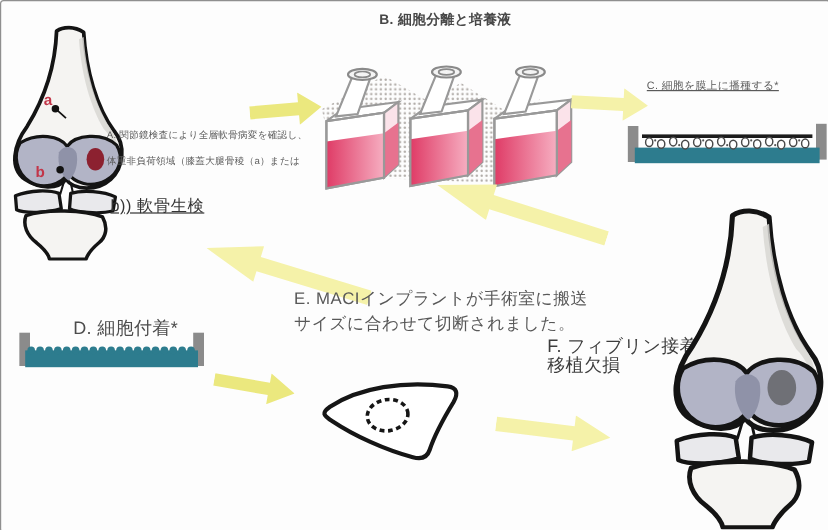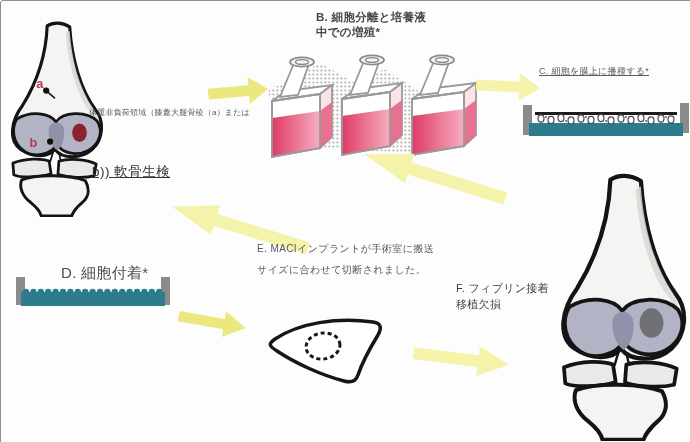--- a/index.html
+++ b/index.html
@@ -13,22 +13,22 @@
 
   
   .text-a{left:88px;top:101px;font-size:8px;line-height:22px;color:#5a5a5a;letter-spacing:.2px;}
   .text-a .indent{padding-left:14px;}
   .biopsy-label{left:91px;top:162px;font-size:13.5px;color:#343434;letter-spacing:.5px;text-decoration:underline;}
 
   .title-b{left:315px;top:9px;font-size:11.5px;line-height:15px;color:#474747;font-weight:600;letter-spacing:.3px;}
   .title-c{left:538px;top:64px;font-size:9px;color:#5a5a5a;letter-spacing:.3px;text-decoration:underline;}
   .title-d{left:60px;top:263px;font-size:15px;color:#4c4c4c;letter-spacing:.3px;}
 
-  .text-e{left:256px;top:237px;font-size:10px;line-height:21px;color:#585858;letter-spacing:.4px;}
-  .text-f{left:455px;top:280px;font-size:11px;line-height:15.5px;color:#3d3d3d;letter-spacing:.3px;}
+  .text-e{left:244px;top:237px;font-size:14px;line-height:21px;color:#585858;letter-spacing:.4px;}
+  .text-f{left:455px;top:280px;font-size:15px;line-height:15.5px;color:#3d3d3d;letter-spacing:.3px;}
 
   
   .knee-a{left:2px;top:20px;width:104px;height:196px;}
   .knee-f{left:551px;top:172px;width:138px;height:268px;}
   .flasks{left:263px;top:48px;width:214px;height:112px;}
   .tray-c{left:522px;top:102px;width:166px;height:42px;}
   .tray-d{left:15px;top:276px;width:154px;height:36px;}
   .membrane{left:258px;top:308px;width:140px;height:86px;}
 
   
@@ -59,31 +59,31 @@
     <text x="33" y="68" fill="#c23649" font-size="13" font-weight="700">a</text>
     <circle cx="47" cy="123" r="3.2" fill="#111"></circle>
     <text x="26" y="129" fill="#c23649" font-size="13" font-weight="700">b</text>
     <path d="M50,134 L47,144 M56,134 L58,143" stroke="#141414" stroke-width="1.8"></path>
     <path d="M9,145 C22,140 38,140 46,143 L48,156 C36,160 16,160 10,157 Z" fill="#e9e9ec" stroke="#141414" stroke-width="2.8" stroke-linejoin="round"></path>
     <path d="M56,143 C66,140 84,141 94,146 L92,158 C80,161 60,159 55,156 Z" fill="#e9e9ec" stroke="#141414" stroke-width="2.8" stroke-linejoin="round"></path>
     <path d="M18,162 C34,156 68,157 83,163 C88,172 86,180 80,185 C74,190 70,196 69,199 L38,199 C37,194 32,189 27,185 C19,179 15,170 18,162 Z" fill="#f5f4f2" stroke="#141414" stroke-width="3" stroke-linejoin="round"></path>
   </svg>
 
   <div class="abs txt text-a">
+    <div>A. 関節鏡検査により全層軟骨病変を確認し、</div>
     <div>体重非負荷領域（膝蓋大腿骨稜（a）または</div>
   </div>
   <div class="abs txt biopsy-label">b)) 軟骨生検</div>
 
   <svg class="abs arrow fill-deep arrow-ab" viewBox="0 0 100 30" preserveAspectRatio="none">
     <polygon points="0,9 68,9 68,0 100,15 68,30 68,21 0,21"></polygon>
   </svg>
 
   <div class="abs txt title-b">
     <div>B. 細胞分離と培養液</div>
-    <div>中での増殖*</div>
   </div>
 
   <svg class="abs flasks" viewBox="0 0 214 112">
     <defs>
       <linearGradient id="pinkGrad" x1="0" y1="0" x2="1" y2="0">
         <stop offset="0" stop-color="#df3b66"></stop>
         <stop offset="1" stop-color="#f6aec1"></stop>
       </linearGradient>
       <pattern id="dots" width="4" height="4" patternUnits="userSpaceOnUse">
         <circle cx="1.4" cy="1.4" r="1" fill="#a7a29d"></circle>

